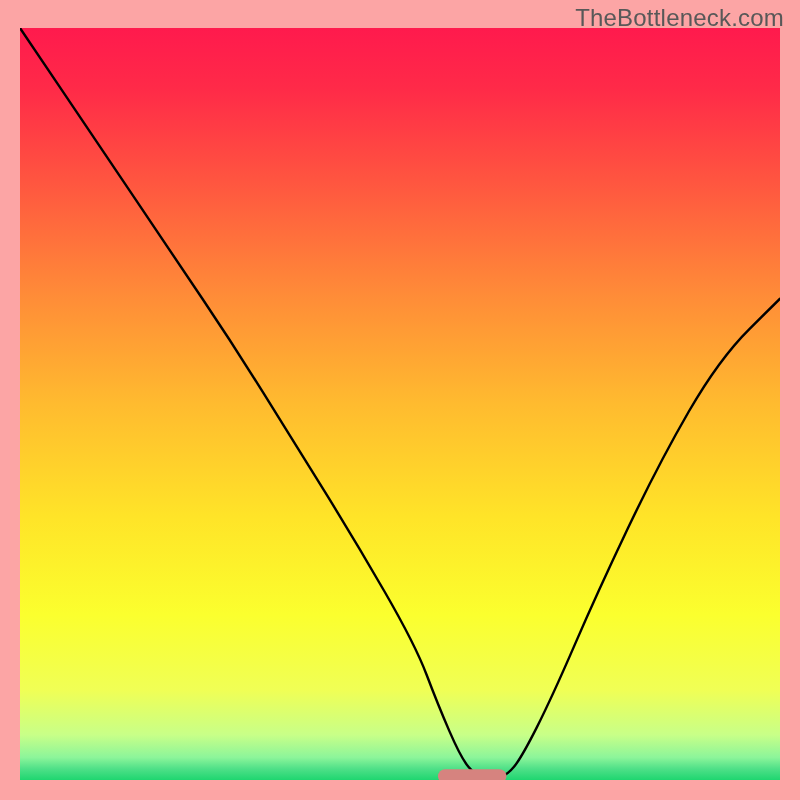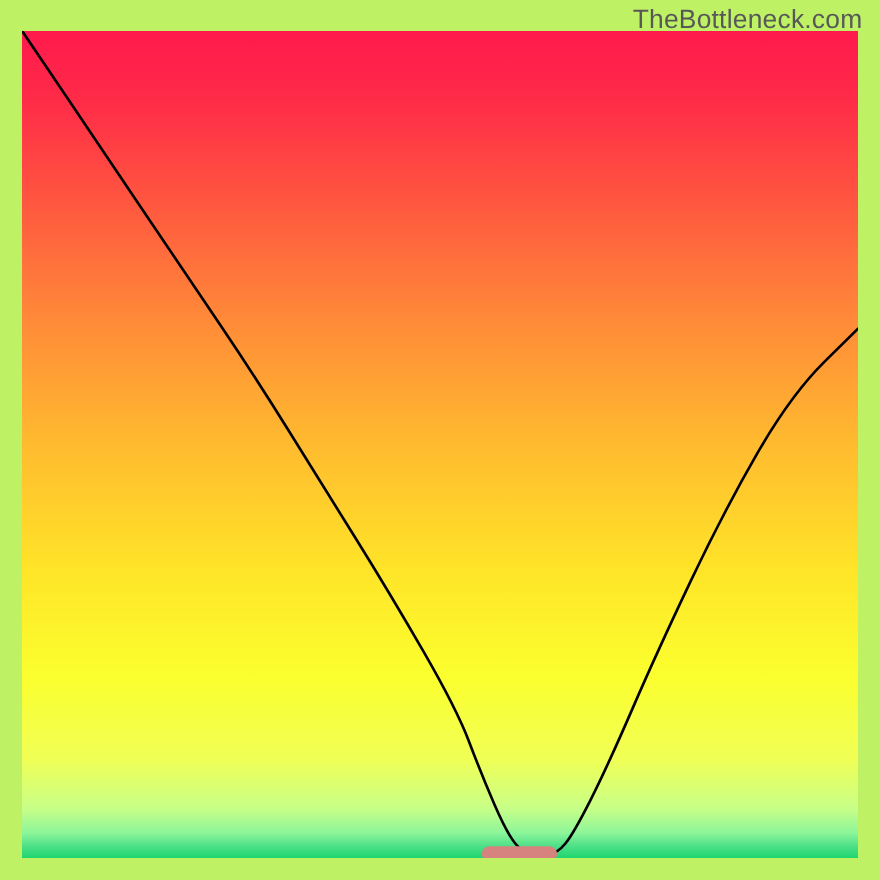--- a/index.html
+++ b/index.html
@@ -9,21 +9,21 @@
     height: 800px;
     background: #000;
     overflow: hidden;
   }
   .frame {
     position: absolute;
     left: 0;
     top: 0;
     width: 800px;
     height: 800px;
-    background: #bef264;
+    background: #fca5a5;
   }
   .plot {
     position: absolute;
     left: 20px;
     top: 28px;
     width: 760px;
     height: 752px;
     overflow: hidden;
   }
   .watermark {

